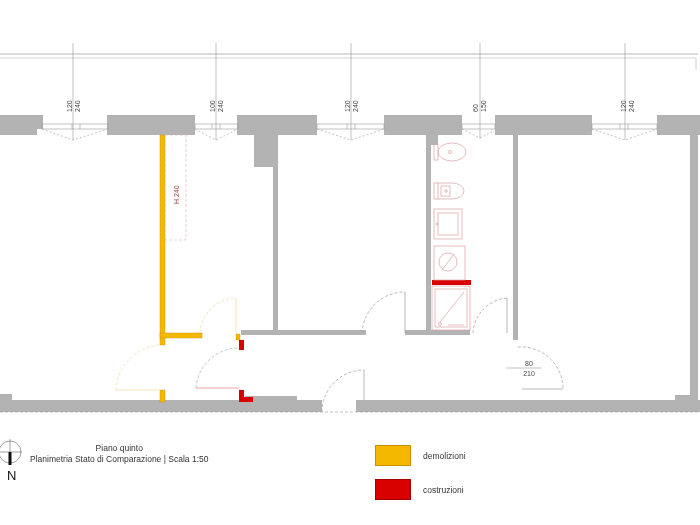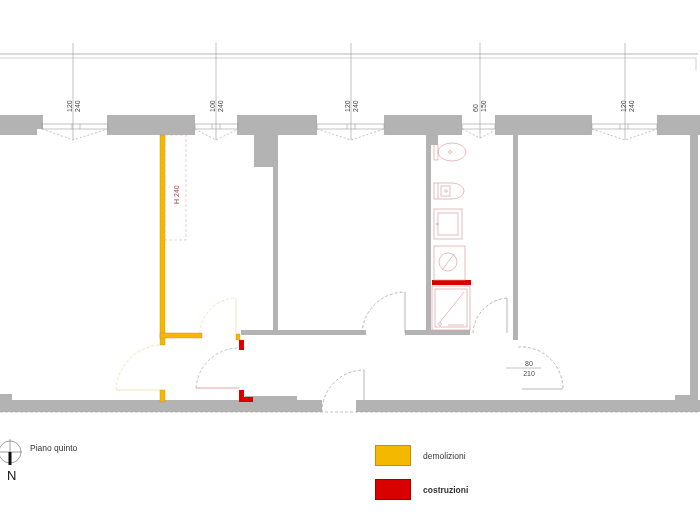--- a/index.html
+++ b/index.html
@@ -184,24 +184,25 @@
 <svg class="north" viewBox="0 0 26 48" xmlns="http://www.w3.org/2000/svg">
   <circle cx="10" cy="17" r="11" fill="none" stroke="#888" stroke-width="0.8"></circle>
   <line x1="10" y1="4" x2="10" y2="30" stroke="#888" stroke-width="0.8"></line>
   <line x1="-2" y1="17" x2="22" y2="17" stroke="#888" stroke-width="0.8"></line>
   <rect x="8.5" y="17" width="3" height="13" fill="#111"></rect>
 </svg>
 <div class="north-label">N</div>
 
 <div class="caption">
   <div>Piano quinto</div>
+  <div>Planimetria Stato di Comparazione | Scala  1:50</div>
 </div>
 
 <div>
   <div class="legend-item" style="top:445px;">
     <div class="legend-swatch" style="background:#F5B800;border:1px solid #C98F00;"></div>
     <span class="legend-label">demolizioni</span>
   </div>
-  <div class="legend-item" style="top:479px;font-weight:bold;">
+  <div class="legend-item" style="top:479px;">
     <div class="legend-swatch" style="background:#D90000;border:1px solid #A00000;"></div>
     <span class="legend-label">costruzioni</span>
   </div>
 </div>
 
 </body></html>

